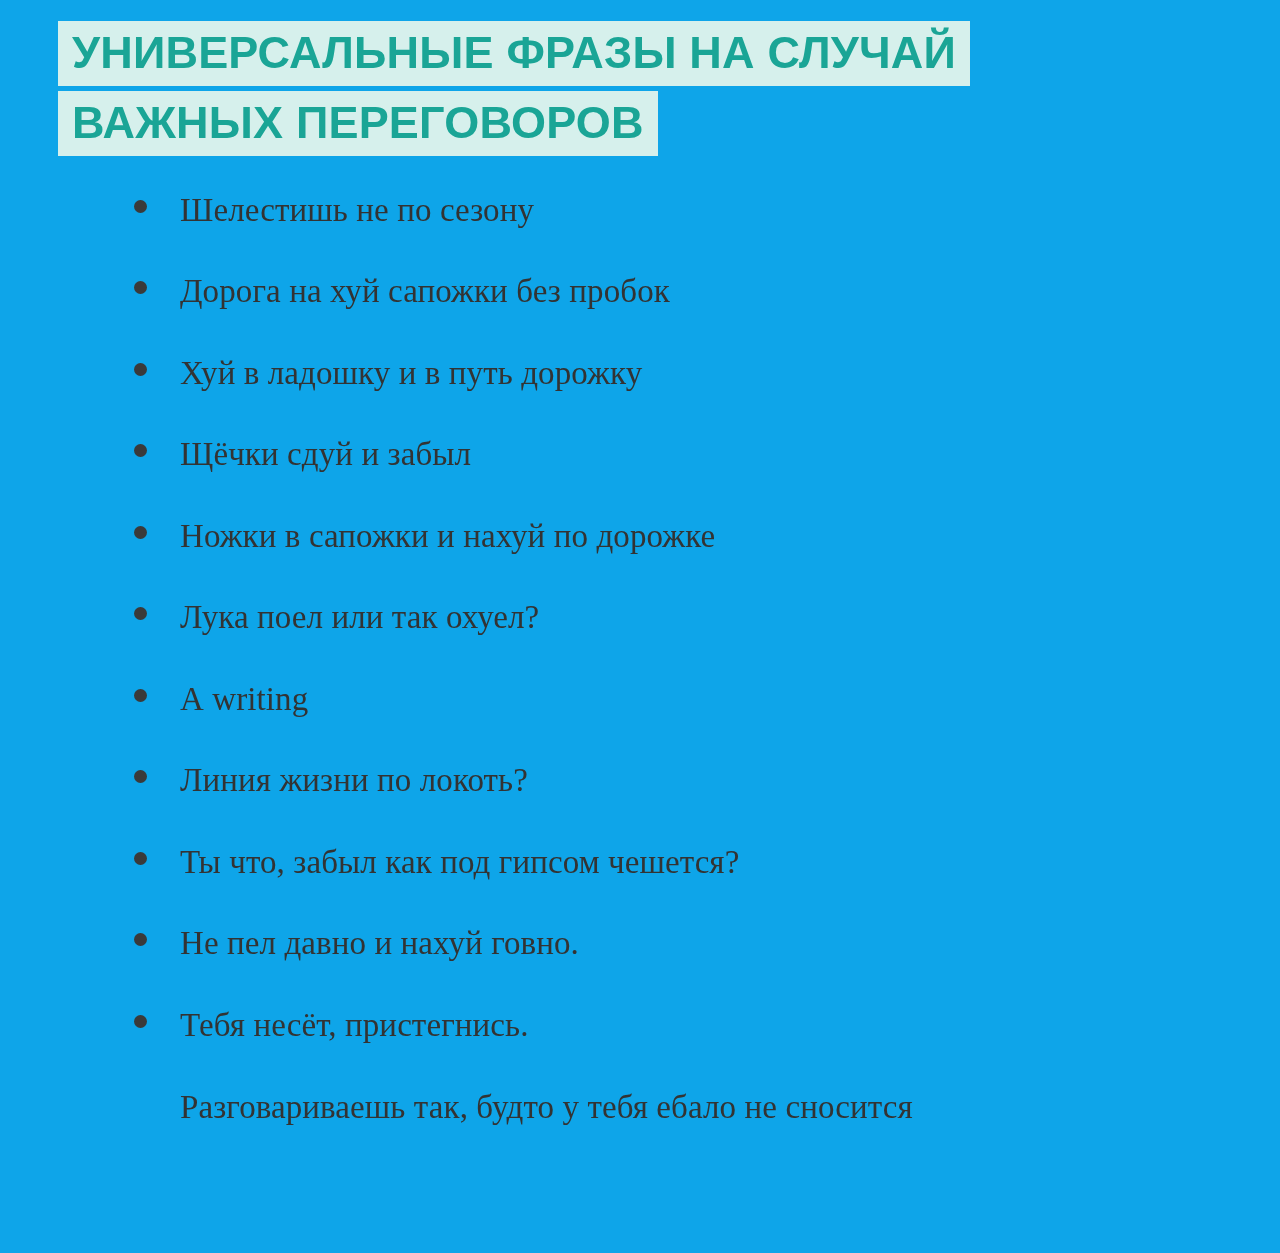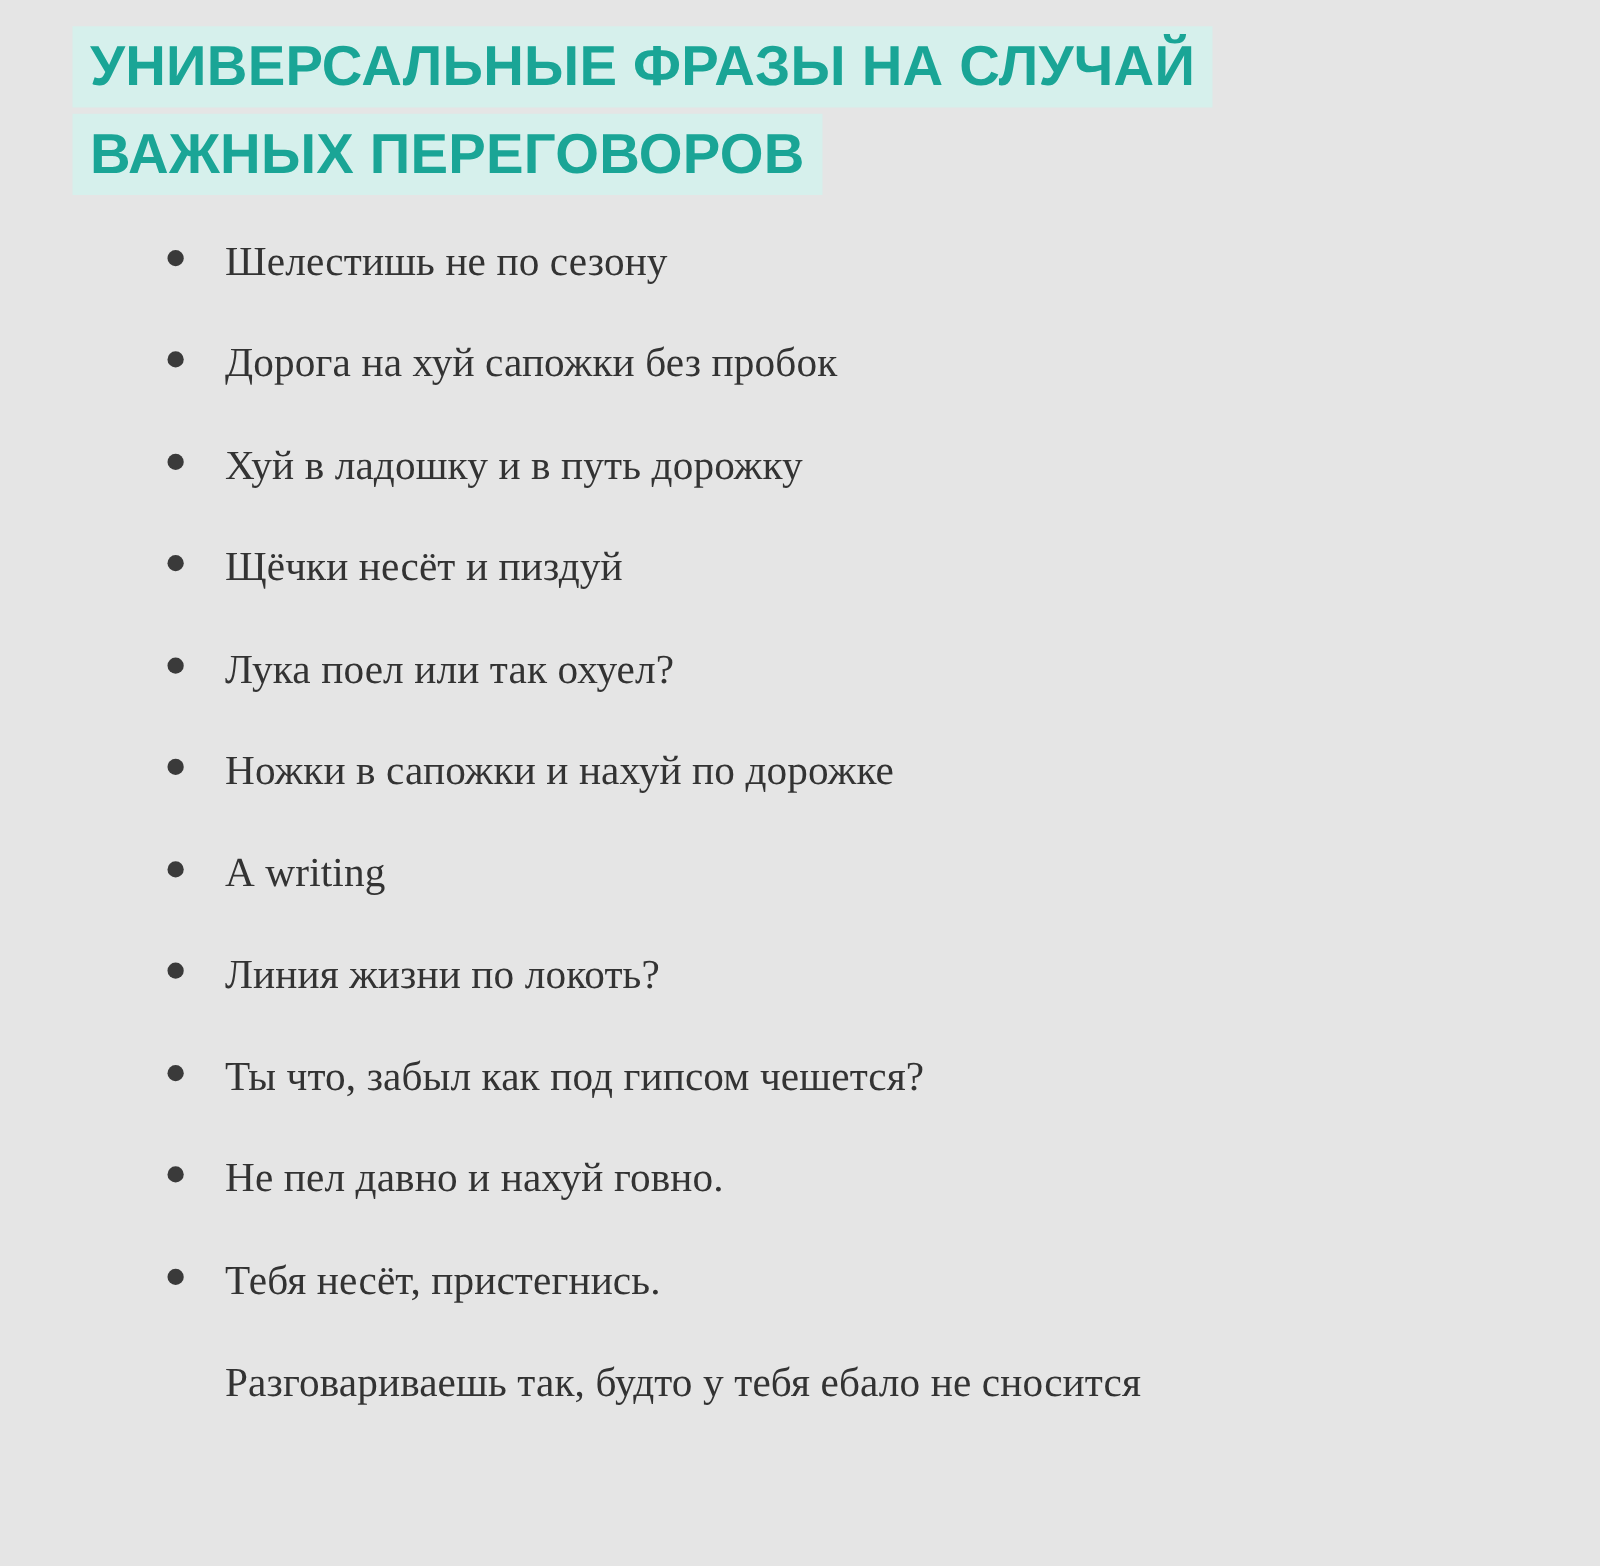--- a/index.html
+++ b/index.html
@@ -11,21 +11,21 @@
     width: 1280px;
     height: 1253px;
     font-family: "Liberation Sans", sans-serif;
     color: #2b2b2b;
     overflow: hidden;
   }
   .page {
     position: relative;
     width: 1280px;
     height: 1253px;
-    background: #e5e5e5;
+    background: #0ea5e9;
     box-sizing: border-box;
     padding: 0;
   }
   .title-wrap {
     padding: 18px 0 0 0;
   }
   .title {
     display: inline;
     font-size: 45px;
     line-height: 1.55;
@@ -90,29 +90,29 @@
     <li>
       <span class="bullet"></span>
       <span class="txt">Дорога на хуй сапожки без пробок</span>
     </li>
     <li>
       <span class="bullet"></span>
       <span class="txt">Хуй в ладошку и в путь дорожку</span>
     </li>
     <li>
       <span class="bullet"></span>
-      <span class="txt">Щёчки несёт и пиздуй</span>
+      <span class="txt">Щёчки сдуй и забыл</span>
+    </li>
+    <li>
+      <span class="bullet"></span>
+      <span class="txt">Ножки в сапожки и нахуй по дорожке</span>
     </li>
     <li>
       <span class="bullet"></span>
       <span class="txt">Лука поел или так охуел?</span>
-    </li>
-    <li>
-      <span class="bullet"></span>
-      <span class="txt">Ножки в сапожки и нахуй по дорожке</span>
     </li>
     <li>
       <span class="bullet"></span>
       <span class="txt">А writing</span>
     </li>
     <li>
       <span class="bullet"></span>
       <span class="txt">Линия жизни по локоть?</span>
     </li>
     <li>

